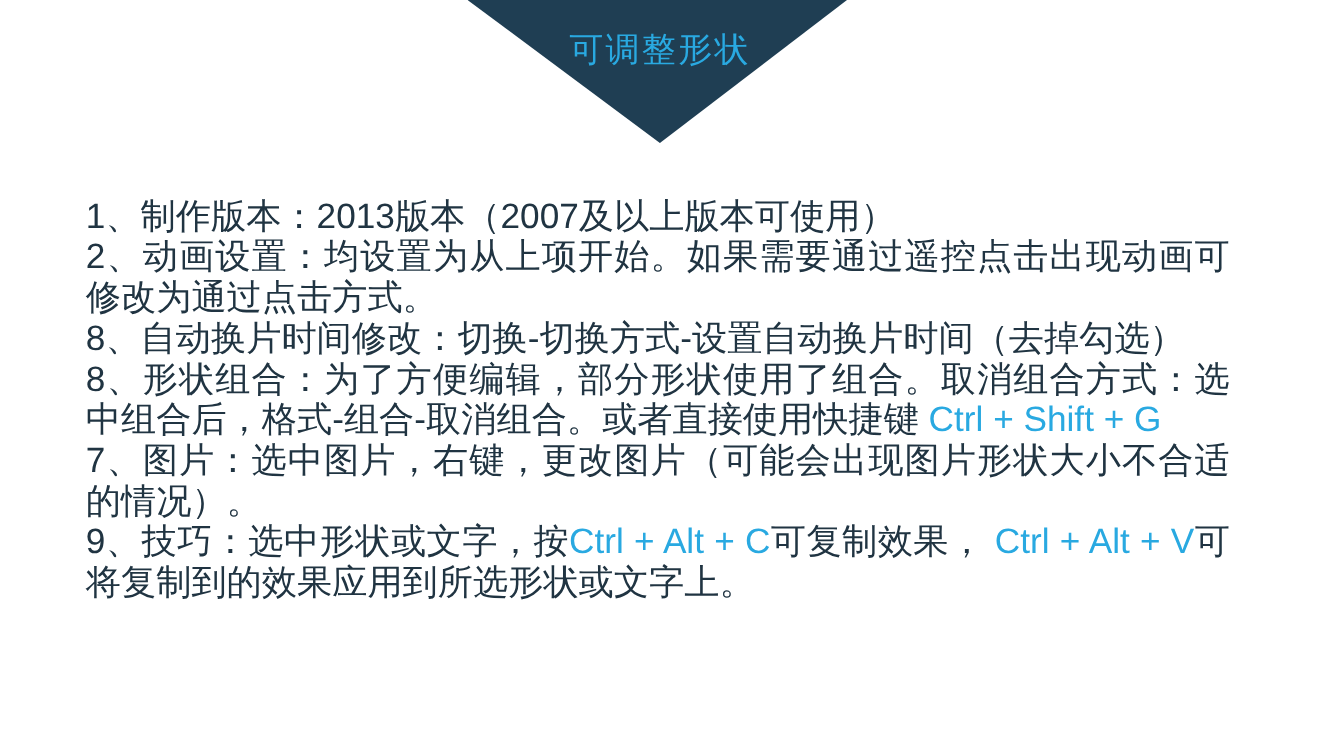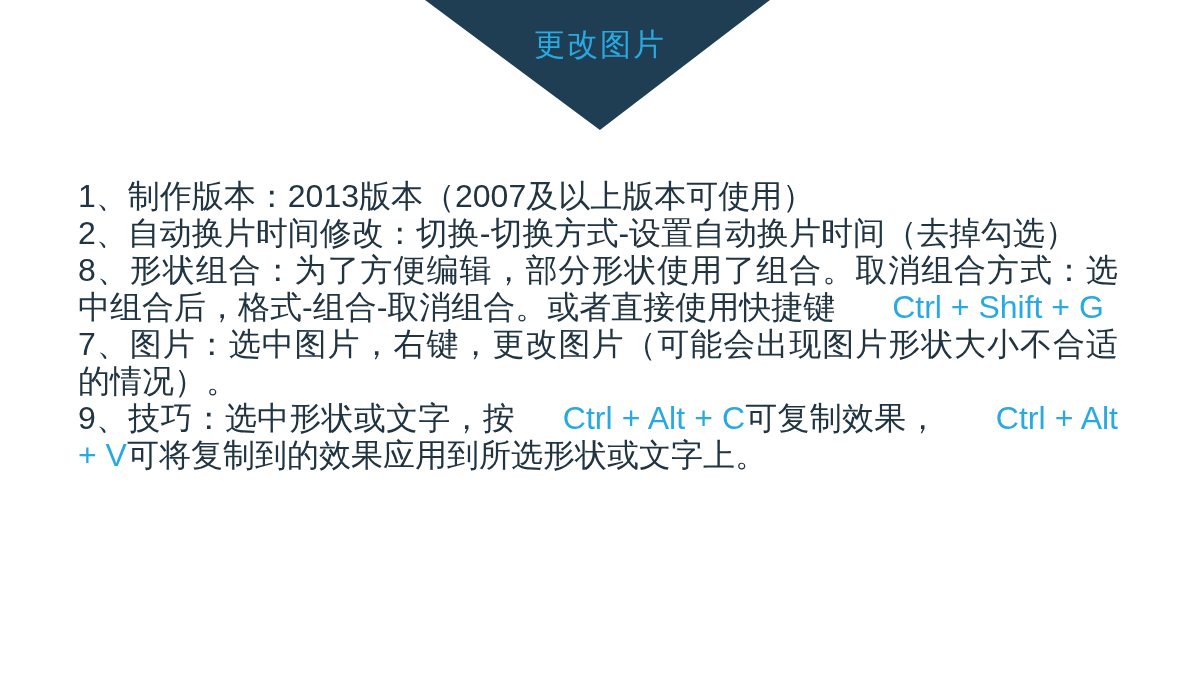--- a/index.html
+++ b/index.html
@@ -47,30 +47,30 @@
     line-height: 37px;
     color: var(--text, #203442);
     text-align: justify;
     text-justify: inter-ideograph;
   }
   .help-list p {
     margin: 0;
   }
   .accent {
     color: var(--accent, #29a9e1);
-    margin-left: 48px;
   }
 </style>
 </head>
 <body style="--banner: #1f3e53; --accent: #29a9e1; --text: #203442; background: rgb(255, 255, 255);">
 
 <div class="slide">
   <div class="banner-triangle">
   </div>
-  <div class="banner-title">更改图片</div>
+  <div class="banner-title">可调整形状</div>
   <div class="help-list">
       <p><span>1、制作版本：2013版本（2007及以上版本可使用）</span></p>
-      <p><span>2、自动换片时间修改：切换-切换方式-设置自动换片时间（去掉勾选）</span></p>
+      <p><span>2、动画设置：均设置为从上项开始。如果需要通过遥控点击出现动画可修改为通过点击方式。</span></p>
+      <p><span>8、自动换片时间修改：切换-切换方式-设置自动换片时间（去掉勾选）</span></p>
       <p><span>8、形状组合：为了方便编辑，部分形状使用了组合。取消组合方式：选中组合后，格式-组合-取消组合。或者直接使用快捷键 </span><span class="accent">Ctrl + Shift + G</span></p>
       <p><span>7、图片：选中图片，右键，更改图片（可能会出现图片形状大小不合适的情况）。</span></p>
       <p><span>9、技巧：选中形状或文字，按</span><span class="accent">Ctrl + Alt + C</span><span>可复制效果， </span><span class="accent">Ctrl + Alt + V</span><span>可将复制到的效果应用到所选形状或文字上。</span></p>
     </div>
 </div>
 
 </body></html>

